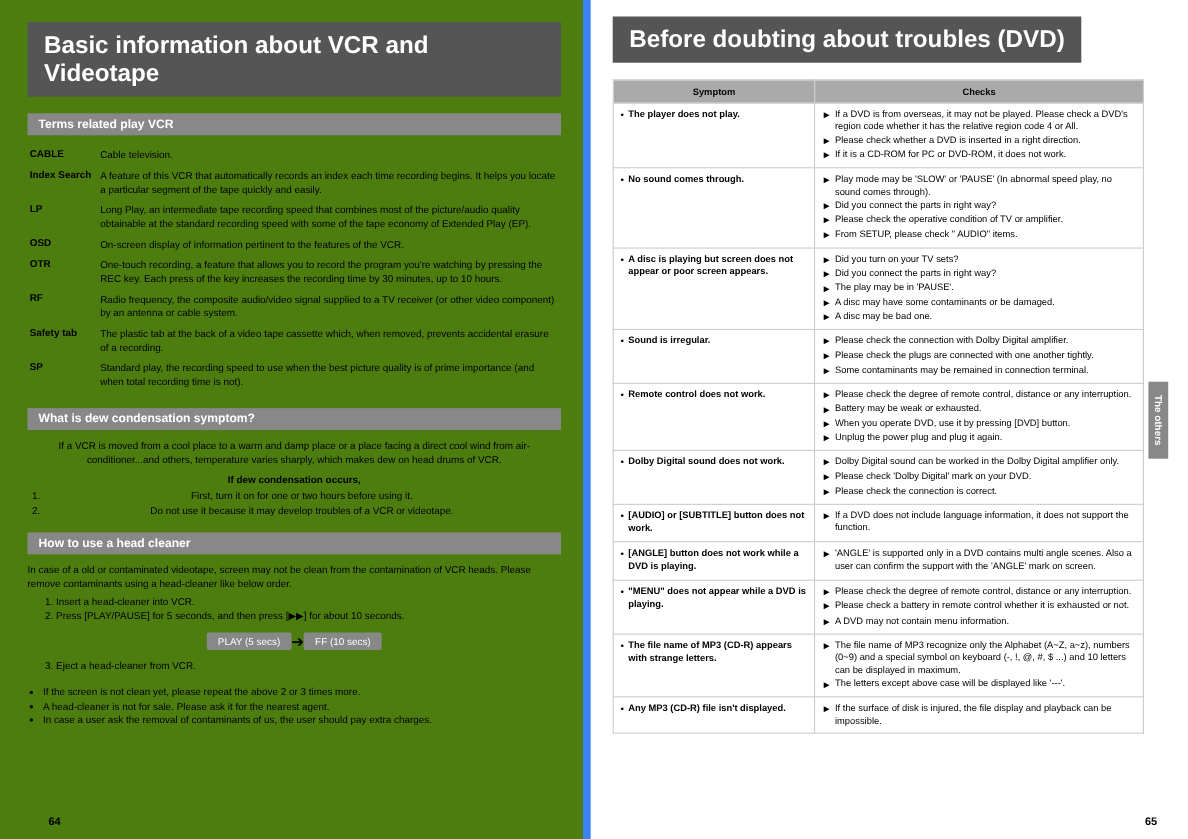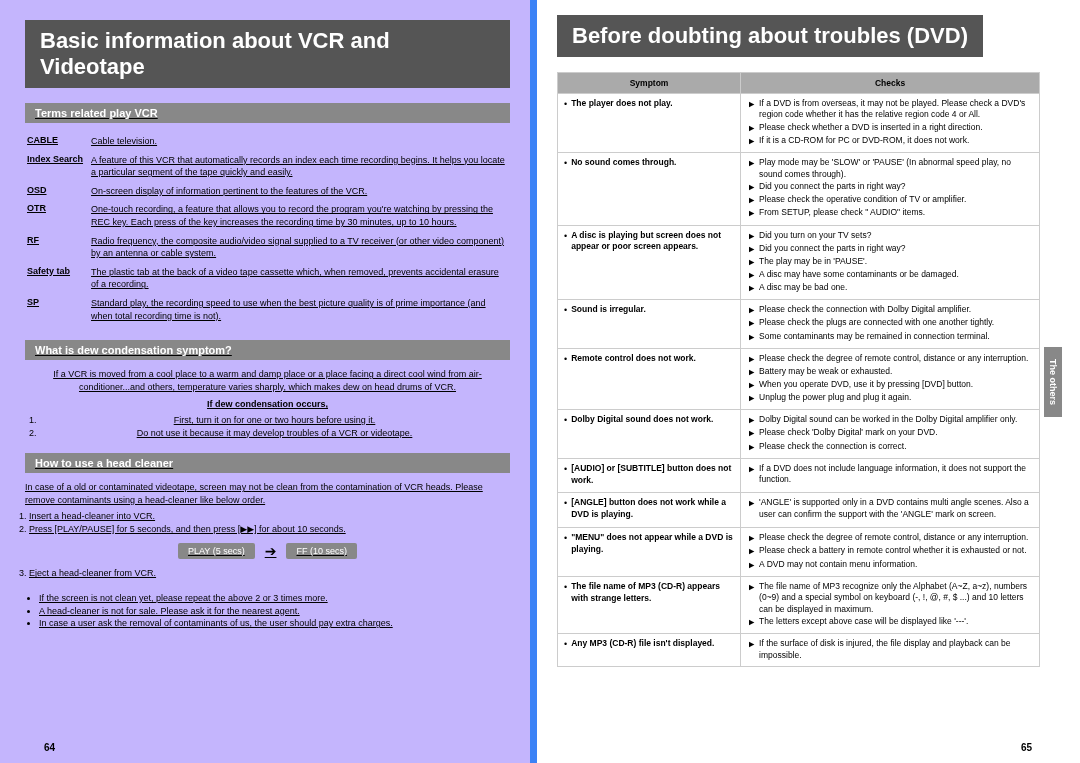--- a/index.html
+++ b/index.html
@@ -8,23 +8,22 @@
       font-size: 10px;
       background: #fff;
       width: 1080px;
       height: 763px;
       display: flex;
       overflow: hidden;
     }
     .left-page {
       width: 530px;
       padding: 20px 20px 20px 25px;
-      background: #c4b5fd;
+      background: #4d7c0f;
       position: relative;
-      text-decoration: underline;
     }
     .right-page {
       width: 530px;
       padding: 15px 20px 20px 20px;
       background: #fff;
       border-left: 7px solid #3b82f6;
       position: relative;
     }
     .section-header {
       background: #888;
@@ -69,37 +68,36 @@
       margin-left: 14px;
       font-size: 9px;
       line-height: 1.4;
     }
     .how-to-section p {
       font-size: 9px;
       line-height: 1.4;
       margin-bottom: 4px;
     }
     .how-to-section ol {
-      margin-left: 4px;
+      margin-left: 26px;
       font-size: 9px;
       line-height: 1.4;
       margin-bottom: 6px;
     }
     .how-to-section ul {
       margin-left: 14px;
       font-size: 9px;
       line-height: 1.4;
       list-style-type: disc;
       margin-top: 12px;
     }
     .play-ff-diagram {
       display: flex;
       justify-content: center;
       margin: 8px 0;
-      gap: 10px;
     }
     .play-box {
       background: #888;
       color: #fff;
       padding: 3px 10px;
       font-size: 9px;
       border-radius: 2px;
     }
     .ff-box {
       background: #888;
@@ -116,21 +114,21 @@
       position: absolute;
       bottom: 10px;
       left: 20px;
       font-size: 10px;
       font-weight: bold;
       padding-left: 24px;
     }
     .page-number-right {
       position: absolute;
       bottom: 10px;
-      right: 28px;
+      right: 8px;
       font-size: 10px;
       font-weight: bold;
     }
     
     .symptom-table {
       width: 100%;
       border-collapse: collapse;
       font-size: 8.5px;
     }
     .symptom-table .col-header {
@@ -219,20 +217,24 @@
 
   <table class="terms-table">
     <tbody id="terms-tbody">
         <tr>
           <td><strong>CABLE</strong></td>
           <td>Cable television.</td>
         </tr>
         <tr>
           <td><strong>Index Search</strong></td>
           <td>A feature of this VCR that automatically records an index each time recording begins. It helps you locate a particular segment of the tape quickly and easily.</td>
+        </tr>
+        <tr>
+          <td><strong>LP</strong></td>
+          <td>Long Play, an intermediate tape recording speed that combines most of the picture/audio quality obtainable at the standard recording speed with some of the tape economy of Extended Play (EP).</td>
         </tr>
         <tr>
           <td><strong>OSD</strong></td>
           <td>On-screen display of information pertinent to the features of the VCR.</td>
         </tr>
         <tr>
           <td><strong>OTR</strong></td>
           <td>One-touch recording, a feature that allows you to record the program you're watching by pressing the REC key. Each press of the key increases the recording time by 30 minutes, up to 10 hours.</td>
         </tr>
         <tr>

